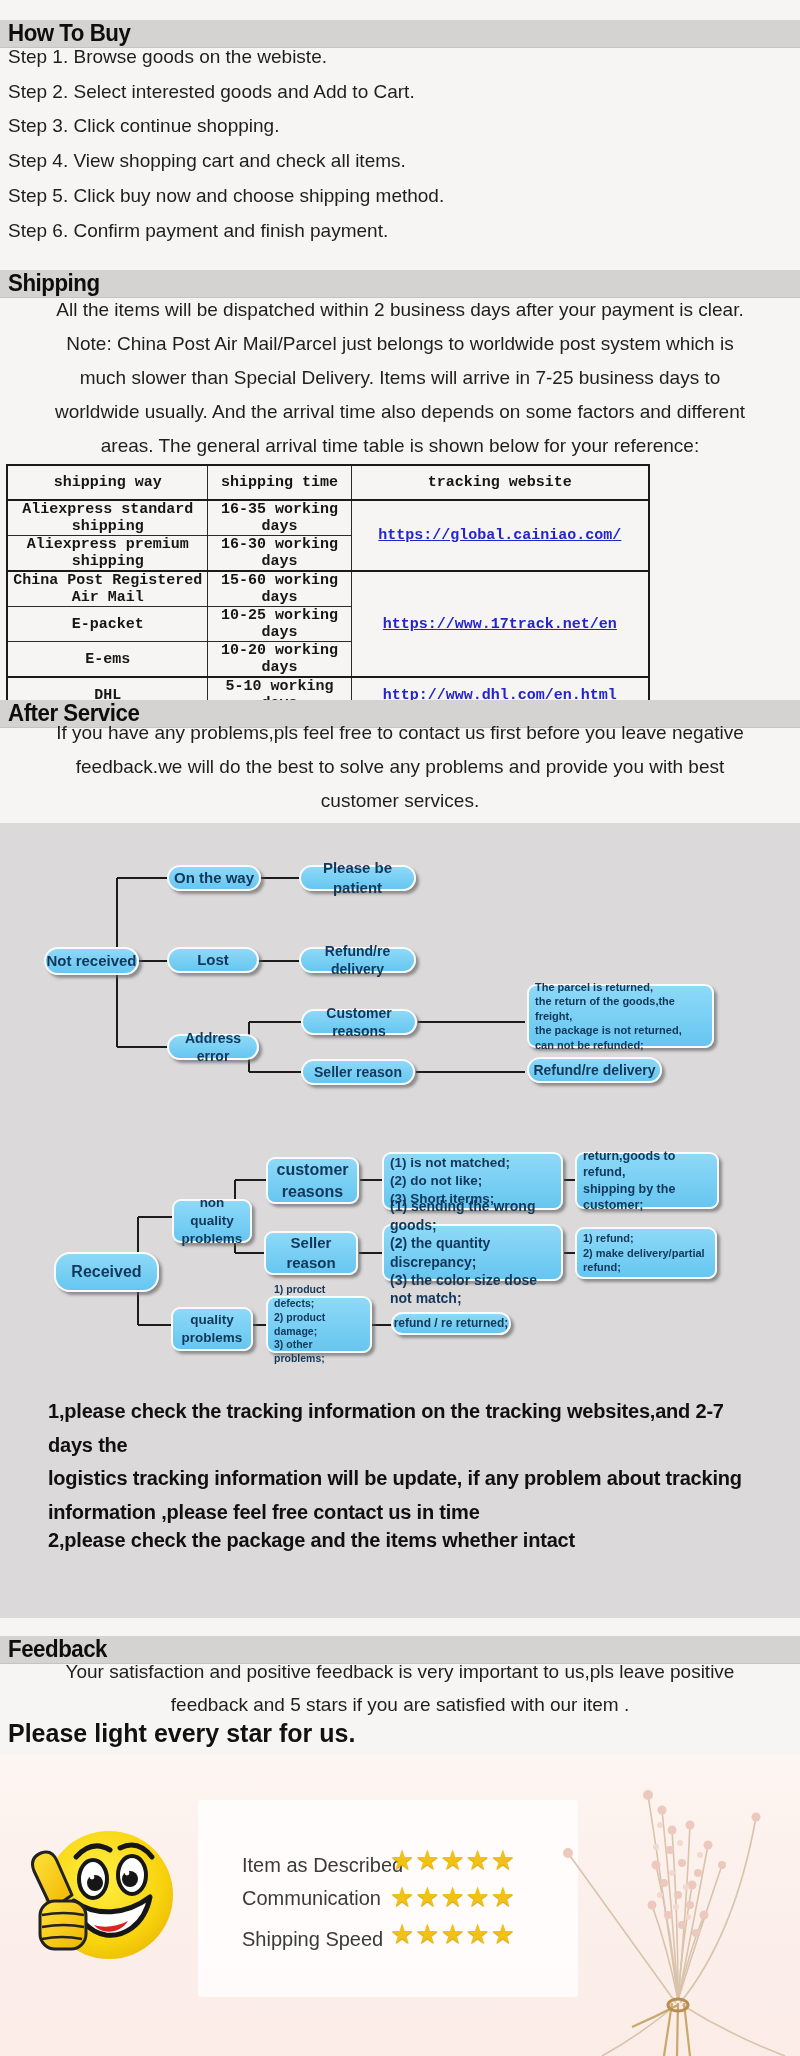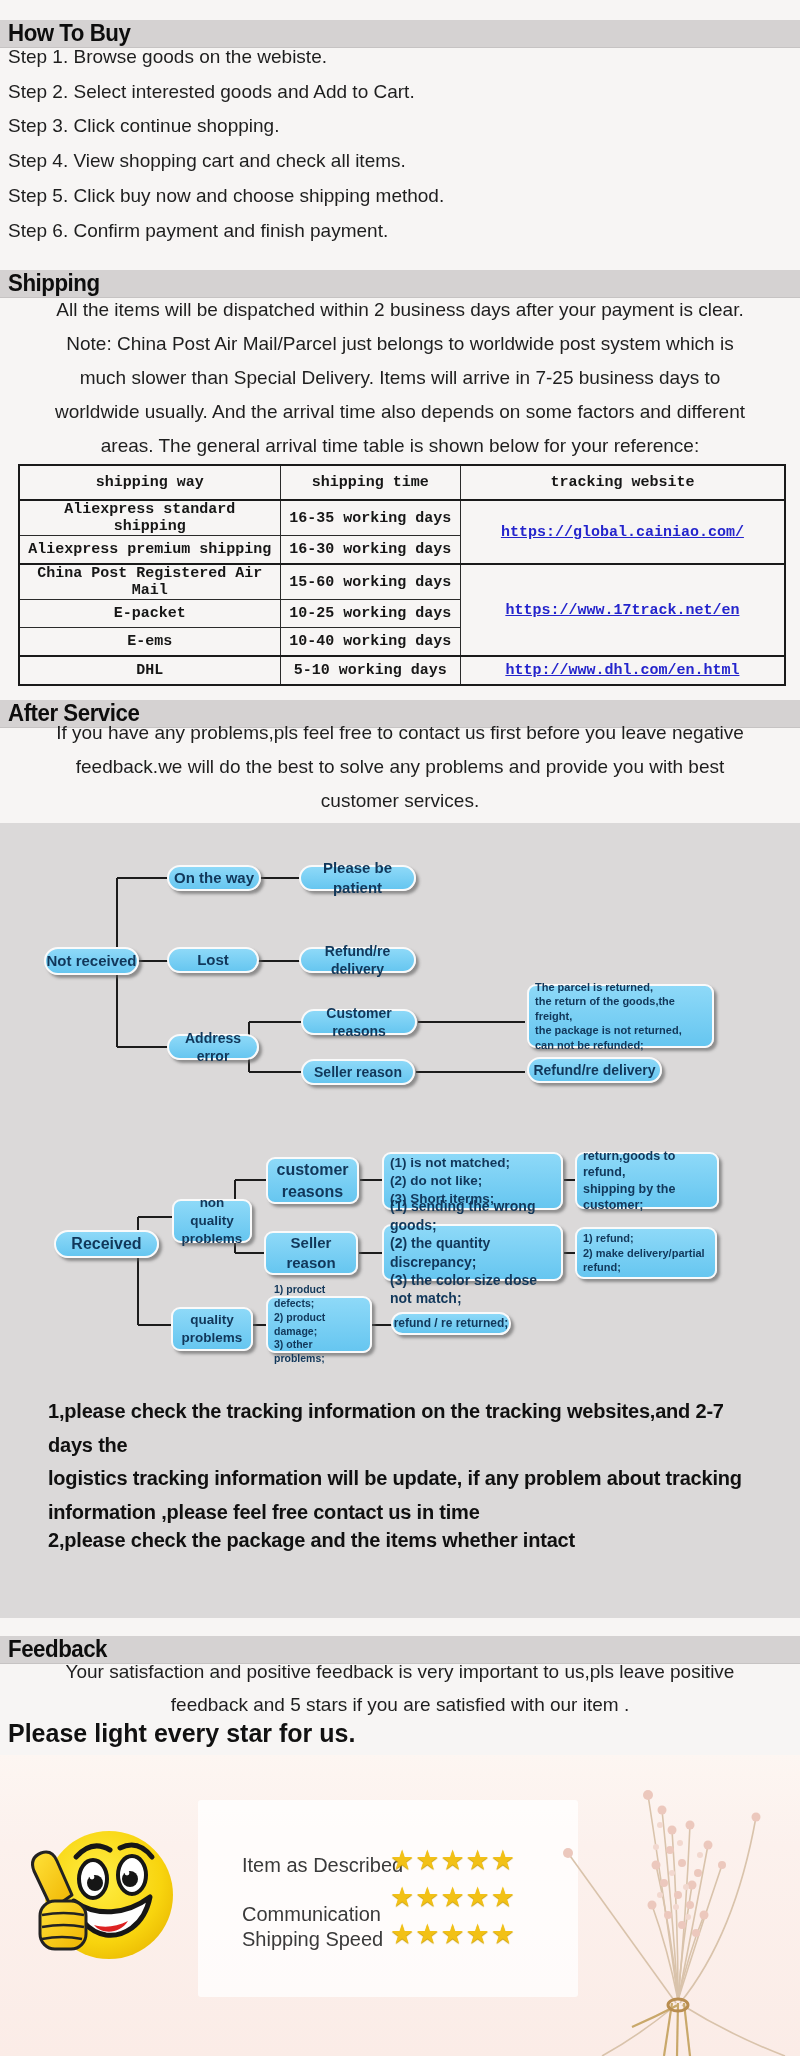--- a/index.html
+++ b/index.html
@@ -8,22 +8,22 @@
   
   .band{position:absolute;left:0;right:0;height:27px;background:var(--band_bg,#d5d2d2);
         border-bottom:1px solid #c6c3c3;color:#0d0d0d;font-size:23px;font-weight:bold;
         line-height:27px;padding-left:8px;letter-spacing:-0.5px;margin-top:16px;}
   .band span{display:inline-block;transform:scaleX(.97);transform-origin:left;}
   
   .para{position:absolute;left:8px;width:784px;color:#1e1e1e;font-size:19px;line-height:34px;
         white-space:pre-line;text-align:center;}
   .steps{position:absolute;left:8px;top:40px;color:#1e1e1e;font-size:19px;line-height:34.7px;}
   
-  table.ship{position:absolute;left:6px;top:464px;width:768px;border-collapse:collapse;
-        font-family:"Liberation Mono",monospace;font-size:15px;font-weight:700;color:#161616;margin-left:12px;}
+  table.ship{position:absolute;left:6px;top:464px;width:644px;border-collapse:collapse;
+        font-family:"Liberation Mono",monospace;font-size:15px;font-weight:700;color:#161616;}
   table.ship th,table.ship td{border:1px solid #2a2a2a;text-align:center;padding:0 4px;}
   table.ship th{height:33px;font-weight:700;}
   table.ship td{height:27px;}
   table.ship .grp{border-top:2px solid #1a1a1a;}
   table.ship{border:2px solid #1a1a1a;}
   table.ship a{color:var(--link_blue,#2424cc);text-decoration:underline;}
   .c1{width:276px;} .c2{width:186px;} .c3{width:326px;}
   
   .flow{position:absolute;left:0;top:823px;width:800px;height:795px;background:var(--flow_bg,#dbd9d9);}
   .flow svg.lines{position:absolute;left:0;top:0;}
@@ -98,21 +98,21 @@
       <td class="grp" rowspan="3">
         <a href="#">https://www.17track.net/en</a>
       </td>
     </tr>
     <tr>
       <td>E-packet</td>
       <td>10-25 working days</td>
     </tr>
     <tr>
       <td>E-ems</td>
-      <td>10-40 working days</td>
+      <td>10-20 working days</td>
     </tr>
     <tr>
       <td class="grp">DHL</td>
       <td class="grp">5-10 working days</td>
       <td class="grp">
         <a href="#">http://www.dhl.com/en.html</a>
       </td>
     </tr>
   </tbody>
     </table>
@@ -191,21 +191,21 @@
         <span>customer
 reasons</span>
       </div>
     <div class="node bx ctr" style="left:172px;top:376px;width:80px;height:36px;font-size:13.5px">
         <span>non quality
 problems</span>
       </div>
     <div class="node bx ctr" style="left:264px;top:408px;width:94px;height:44px;font-size:15px">
         <span>Seller reason</span>
       </div>
-    <div class="node pill" style="left:54px;top:407px;width:105px;height:28px;font-size:16px">
+    <div class="node pill" style="left:54px;top:429px;width:105px;height:40px;font-size:16px">
         <span>Received</span>
       </div>
     <div class="node bx ctr" style="left:171px;top:484px;width:82px;height:36px;font-size:13.5px">
         <span>quality
 problems</span>
       </div>
     <div class="node bx" style="left:382px;top:329px;width:181px;height:58px;font-size:13.5px">
         <span>(1) is not matched;
 (2) do not like;
 (3) Short iterms;</span>
@@ -273,21 +273,21 @@
       <path d="M80 112 C 88 122 106 121 114 108 C 102 114 90 115 80 112 Z" fill="#dd2222"></path>
       <path d="M38 96 L 20 58 Q 15 45 27 40 Q 38 36 43 48 L 58 82 Z" fill="url(#gHand)" stroke="#222" stroke-width="3" stroke-linejoin="round"></path>
       <rect x="26" y="88" width="46" height="48" rx="15" fill="url(#gHand)" stroke="#222" stroke-width="3"></rect>
       <path d="M28 102 Q 50 98 70 102" fill="none" stroke="#222" stroke-width="2.5"></path>
       <path d="M28 114 Q 50 110 70 114" fill="none" stroke="#222" stroke-width="2.5"></path>
       <path d="M28 126 Q 48 122 68 126" fill="none" stroke="#222" stroke-width="2.5"></path>
     </svg>
 
     <div class="rate-label" style="top:99px">Item as Described</div>
     <div class="rate-stars" style="top:89px">★★★★★</div>
-    <div class="rate-label" style="top:148px">Communication</div>
+    <div class="rate-label" style="top:132px">Communication</div>
     <div class="rate-stars" style="top:126px">★★★★★</div>
     <div class="rate-label" style="top:173px">Shipping Speed</div>
     <div class="rate-stars" style="top:163px">★★★★★</div>
 
     <svg class="flowers" style="left:560px;top:0" width="240" height="301" viewBox="0 0 240 301">
       <g stroke="#d9c3ab" stroke-width="1.6" fill="none">
         <path d="M118 245 Q 105 150 88 40"></path>
           <path d="M118 245 Q 112 150 102 55"></path>
         <path d="M118 245 Q 118 160 112 75"></path>
           <path d="M118 245 Q 126 160 130 70"></path>

